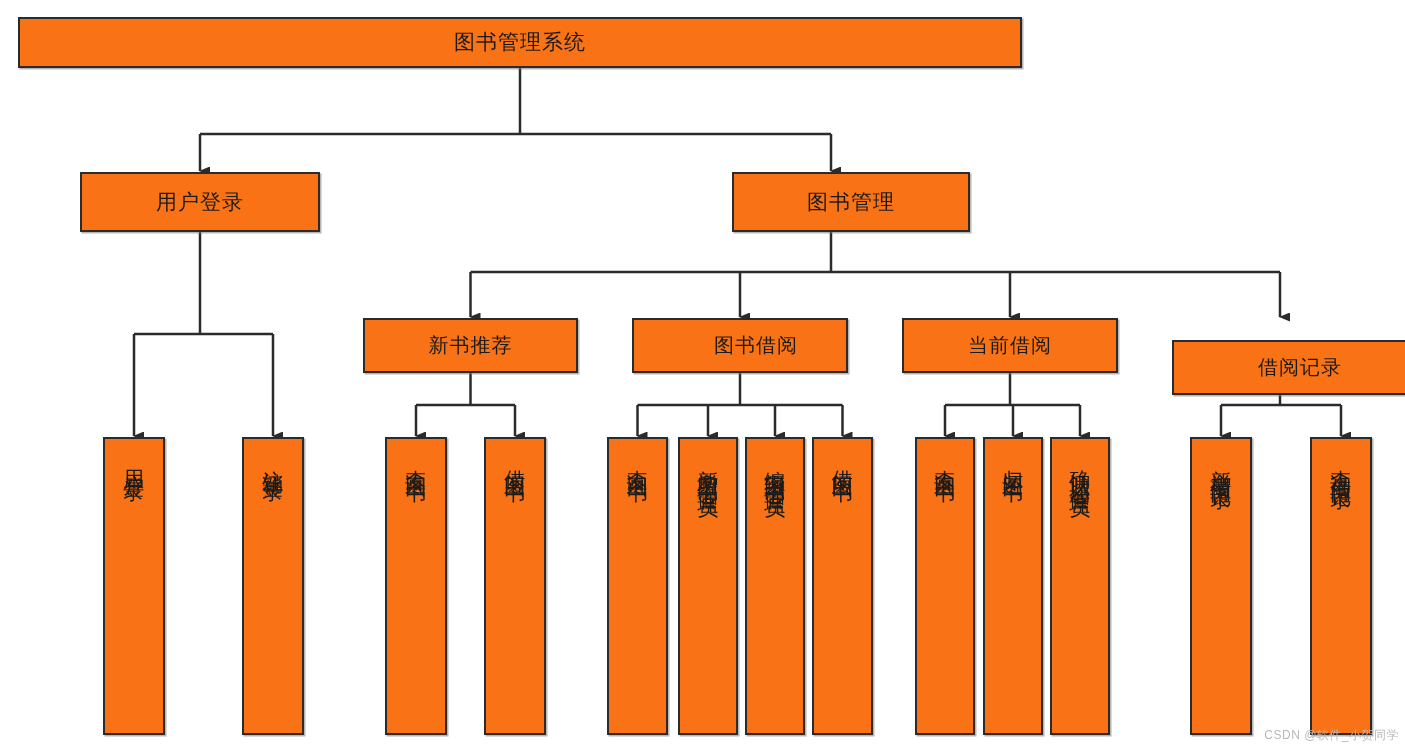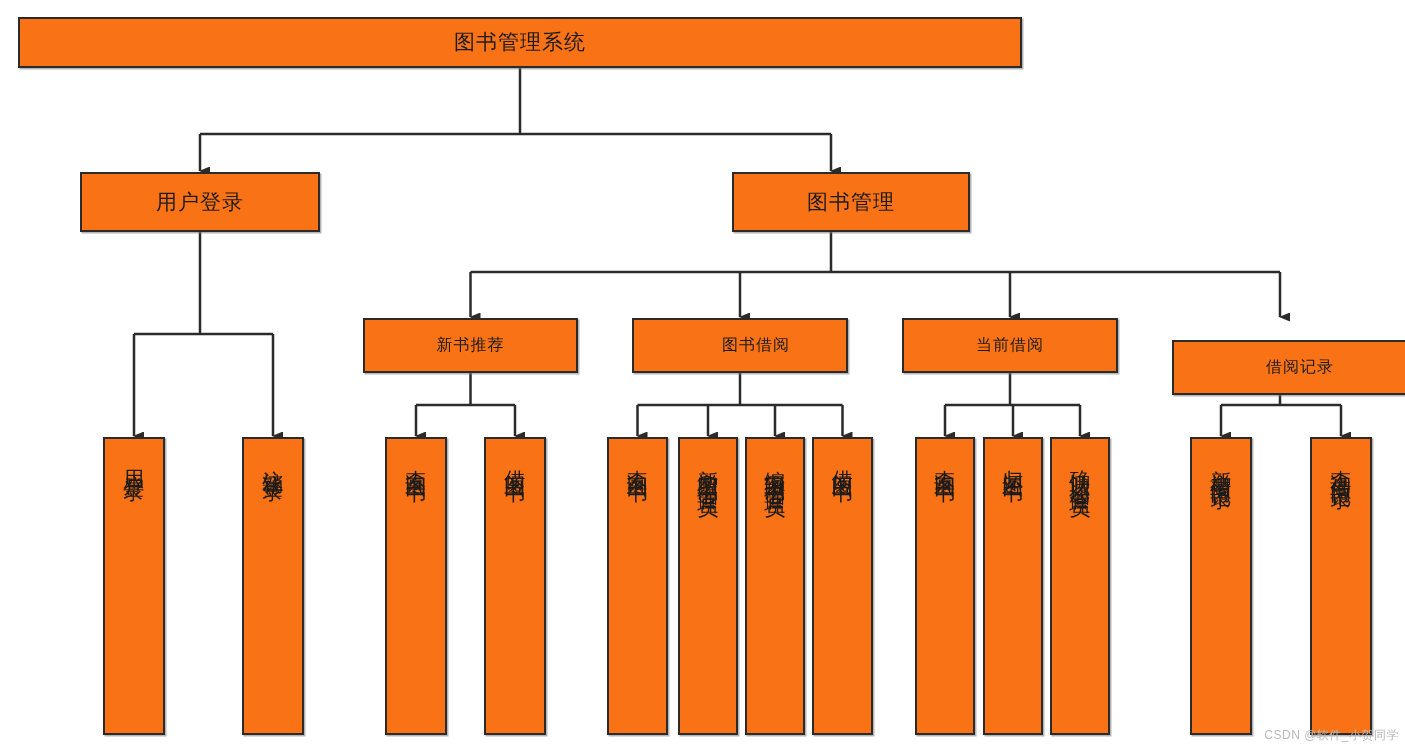--- a/index.html
+++ b/index.html
@@ -25,21 +25,21 @@
     color:#1b1b1b;
     font-size:20px;
     line-height:1.05;
     letter-spacing:1px;
     white-space:nowrap;
     text-align:center;
     user-select:none;
   }
   .node-box.root .node-label{font-size:21px;}
   .node-box.level1 .node-label{font-size:21px;}
-  .node-box.level2 .node-label{font-size:16px;}
+  .node-box.level2 .node-label{font-size:20px;}
 
   .node-box.leaf{
     align-items:flex-start;
     justify-content:center;
     padding-top:14px;
   }
   .node-box.leaf .node-label{
     writing-mode:vertical-rl;
     text-orientation:upright;
     font-size:21px;

